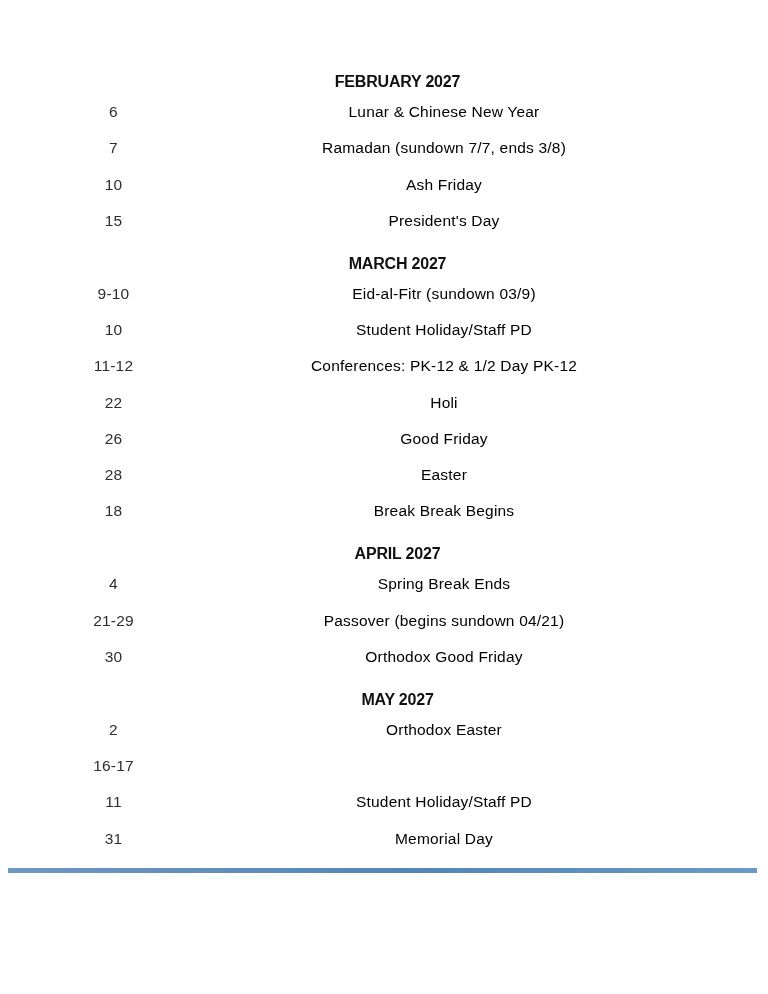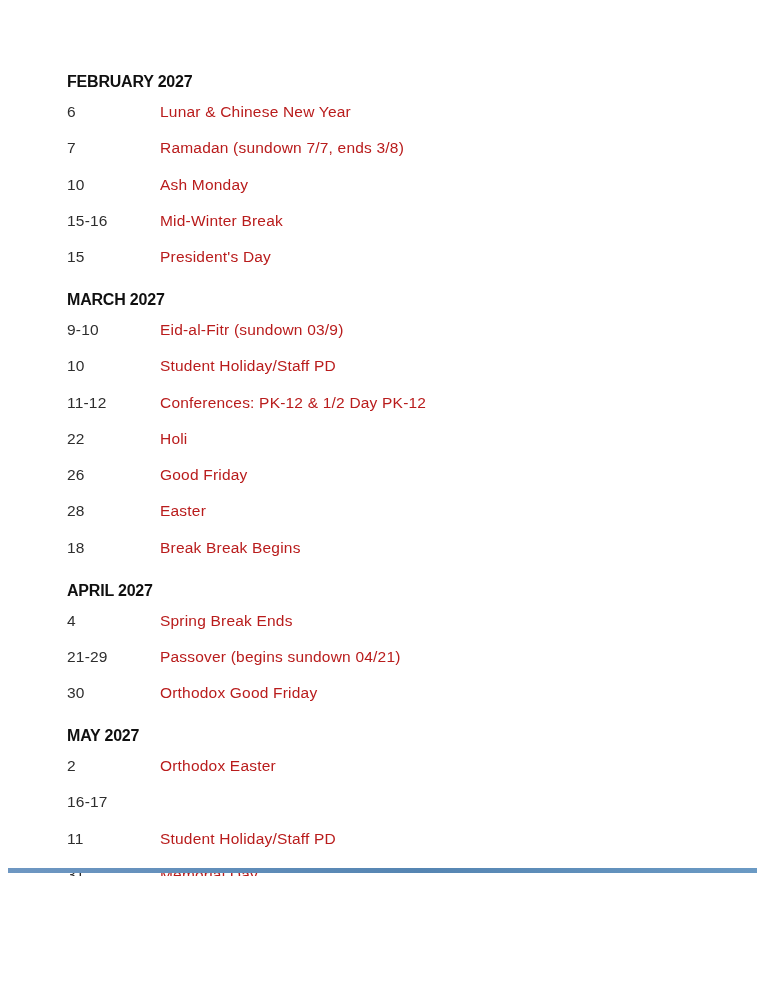--- a/index.html
+++ b/index.html
@@ -7,20 +7,21 @@
     padding: 0;
     background: #ffffff;
   }
   .page {
     position: relative;
     width: 768px;
     height: 876px;
     background: #ffffff;
     overflow: hidden;
     font-family: "Liberation Sans", "DejaVu Sans", sans-serif;
+    text-align: center;
   }
   .content {
     position: absolute;
     top: 74px;
     left: 67px;
     right: 40px;
   }
   .month-section {
     margin: 0 0 7.5px 0;
   }
@@ -42,21 +43,21 @@
     flex: 0 0 93px;
     font-size: 15.5px;
     line-height: 18px;
     color: #2e2e2e;
     letter-spacing: 0.2px;
   }
   .event-name {
     flex: 1 1 auto;
     font-size: 15.5px;
     line-height: 18px;
-    color: #b91c1c;
+    color: #000000;
     letter-spacing: 0.2px;
   }
   .bottom-accent-bar {
     position: absolute;
     left: 8px;
     right: 11px;
     bottom: 3px;
     height: 5px;
     background: linear-gradient(90deg, #6e97c2 0%, #5585b2 55%, #6b9ac4 100%);
   }
@@ -71,25 +72,21 @@
         <div class="event-row">
           <div class="event-date">6</div>
           <div class="event-name">Lunar &amp; Chinese New Year</div>
         </div>
         <div class="event-row">
           <div class="event-date">7</div>
           <div class="event-name">Ramadan (sundown 7/7, ends 3/8)</div>
         </div>
         <div class="event-row">
           <div class="event-date">10</div>
-          <div class="event-name">Ash Monday</div>
-        </div>
-        <div class="event-row">
-          <div class="event-date">15-16</div>
-          <div class="event-name">Mid-Winter Break</div>
+          <div class="event-name">Ash Friday</div>
         </div>
         <div class="event-row">
           <div class="event-date">15</div>
           <div class="event-name">President's Day</div>
         </div>
       </div>
       <div class="month-section">
         <h2 class="month-header">MARCH 2027</h2>
         <div class="event-row">
           <div class="event-date">9-10</div>

